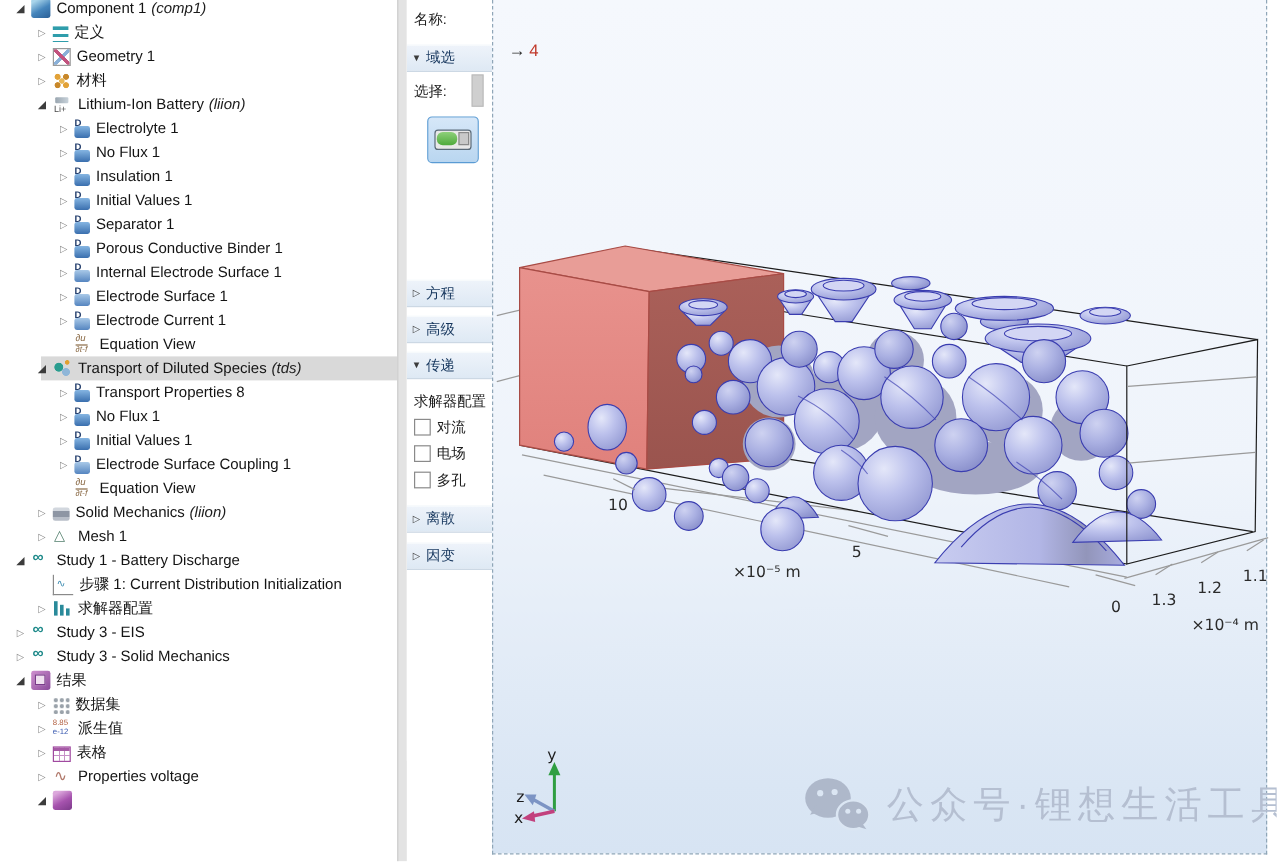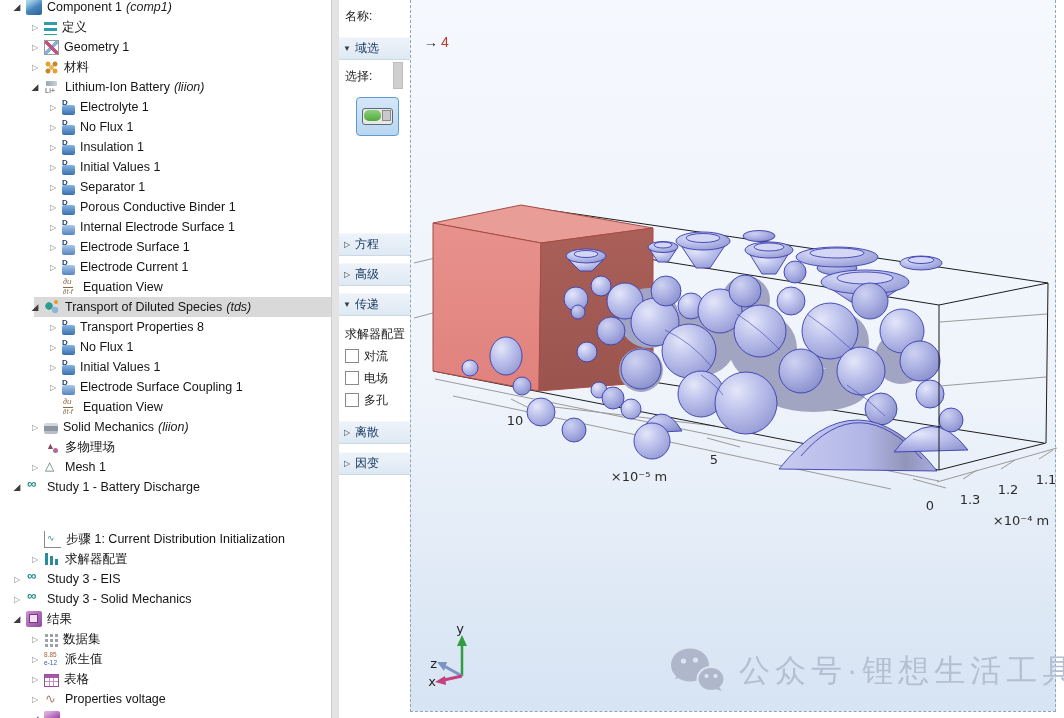--- a/index.html
+++ b/index.html
@@ -188,35 +188,30 @@
           <span class="ticon i-equation-view"></span>
           <span class="tlabel">Equation View</span>
         </div>
         <div class="trow" style="padding-left: 28px;">
           <span class="arrow collapsed">▷</span>
           <span class="ticon i-solid-mechanics"></span>
           <span class="tlabel">Solid Mechanics</span>
           <span class="ttag">(liion)</span>
         </div>
         <div class="trow" style="padding-left: 28px;">
-          <span class="arrow none"></span>
-          <span class="ticon i-multiphysics"></span>
-          <span class="tlabel">多物理场</span>
-        </div>
-        <div class="trow" style="padding-left: 28px;">
           <span class="arrow collapsed">▷</span>
           <span class="ticon i-mesh"></span>
           <span class="tlabel">Mesh 1</span>
         </div>
         <div class="trow" style="padding-left: 10px;">
           <span class="arrow expanded">◢</span>
           <span class="ticon i-study"></span>
           <span class="tlabel">Study 1 - Battery Discharge</span>
         </div>
-        <div class="trow" style="padding-left: 28px; margin-top: 32px;">
+        <div class="trow" style="padding-left: 28px;">
           <span class="arrow none"></span>
           <span class="ticon i-study-step"></span>
           <span class="tlabel">步骤 1: Current Distribution Initialization</span>
         </div>
         <div class="trow" style="padding-left: 28px;">
           <span class="arrow collapsed">▷</span>
           <span class="ticon i-solver-config"></span>
           <span class="tlabel">求解器配置</span>
         </div>
         <div class="trow" style="padding-left: 10px;">

